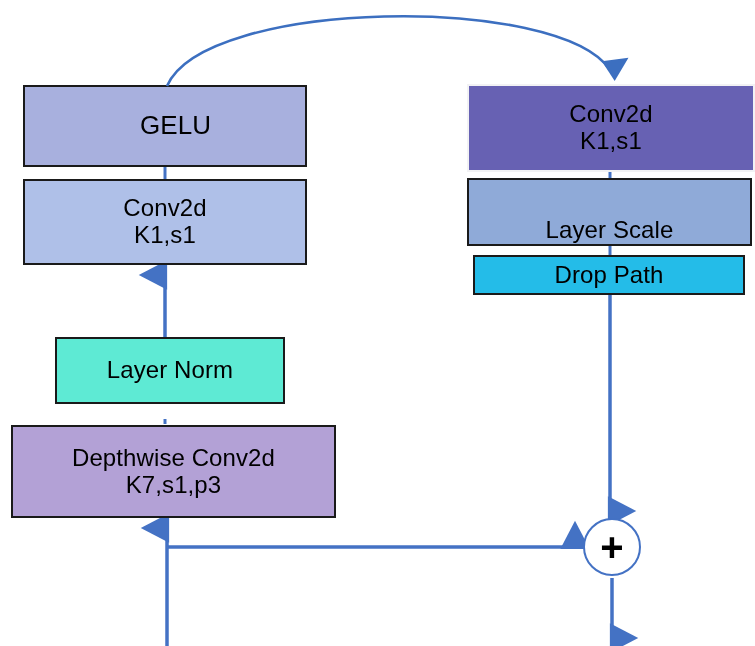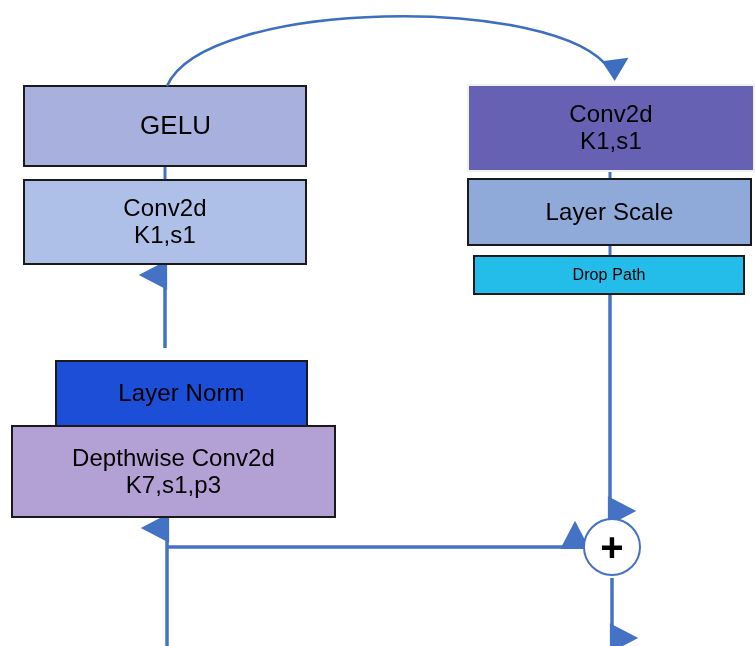--- a/index.html
+++ b/index.html
@@ -141,39 +141,39 @@
 
   <div class="node bordered" style="left:23px; top:85px; width:284px; height:82px; background:#A8B0DE; font-size:26px;padding-left:21px;">
     <span>GELU</span>
   </div>
 
   <div class="node bordered" style="left:23px; top:179px; width:284px; height:86px; background:#AFC0E8; font-size:24px;">
     <span>Conv2d
 K1,s1</span>
   </div>
 
-  <div class="node bordered" style="left:55px; top:360px; width:253px; height:67px; background:#1d4ed8; font-size:24px;">
+  <div class="node bordered" style="left:55px; top:337px; width:230px; height:67px; background:#5eead4; font-size:24px;">
     <span>Layer Norm</span>
   </div>
 
   <div class="node bordered" style="left:11px; top:425px; width:325px; height:93px; background:#B3A1D6; font-size:24px;">
     <span>Depthwise Conv2d
 K7,s1,p3</span>
   </div>
 
   <div class="node borderless" style="left:467px; top:84px; width:288px; height:88px; background:#6761B3; font-size:24px;">
     <span>Conv2d
 K1,s1</span>
   </div>
 
-  <div class="node bordered" style="left:467px; top:178px; width:285px; height:68px; background:#8FAAD8; font-size:24px;">
+  <div class="node bordered" style="left:467px; top:178px; width:285px; height:68px; background:#8FAAD8; font-size:24px;align-items:flex-end;">
     <span>Layer Scale</span>
   </div>
 
-  <div class="node bordered" style="left:473px; top:255px; width:272px; height:40px; background:#24BCE8; font-size:16px;">
+  <div class="node bordered" style="left:473px; top:255px; width:272px; height:40px; background:#24BCE8; font-size:24px;">
     <span>Drop Path</span>
   </div>
 
   <div class="add-node" style="left:583px; top:518px; width:58px; height:58px;">
     <span class="add-glyph" style="font-size:40px;">+</span>
   </div>
 
 </div>
 
 </body></html>

